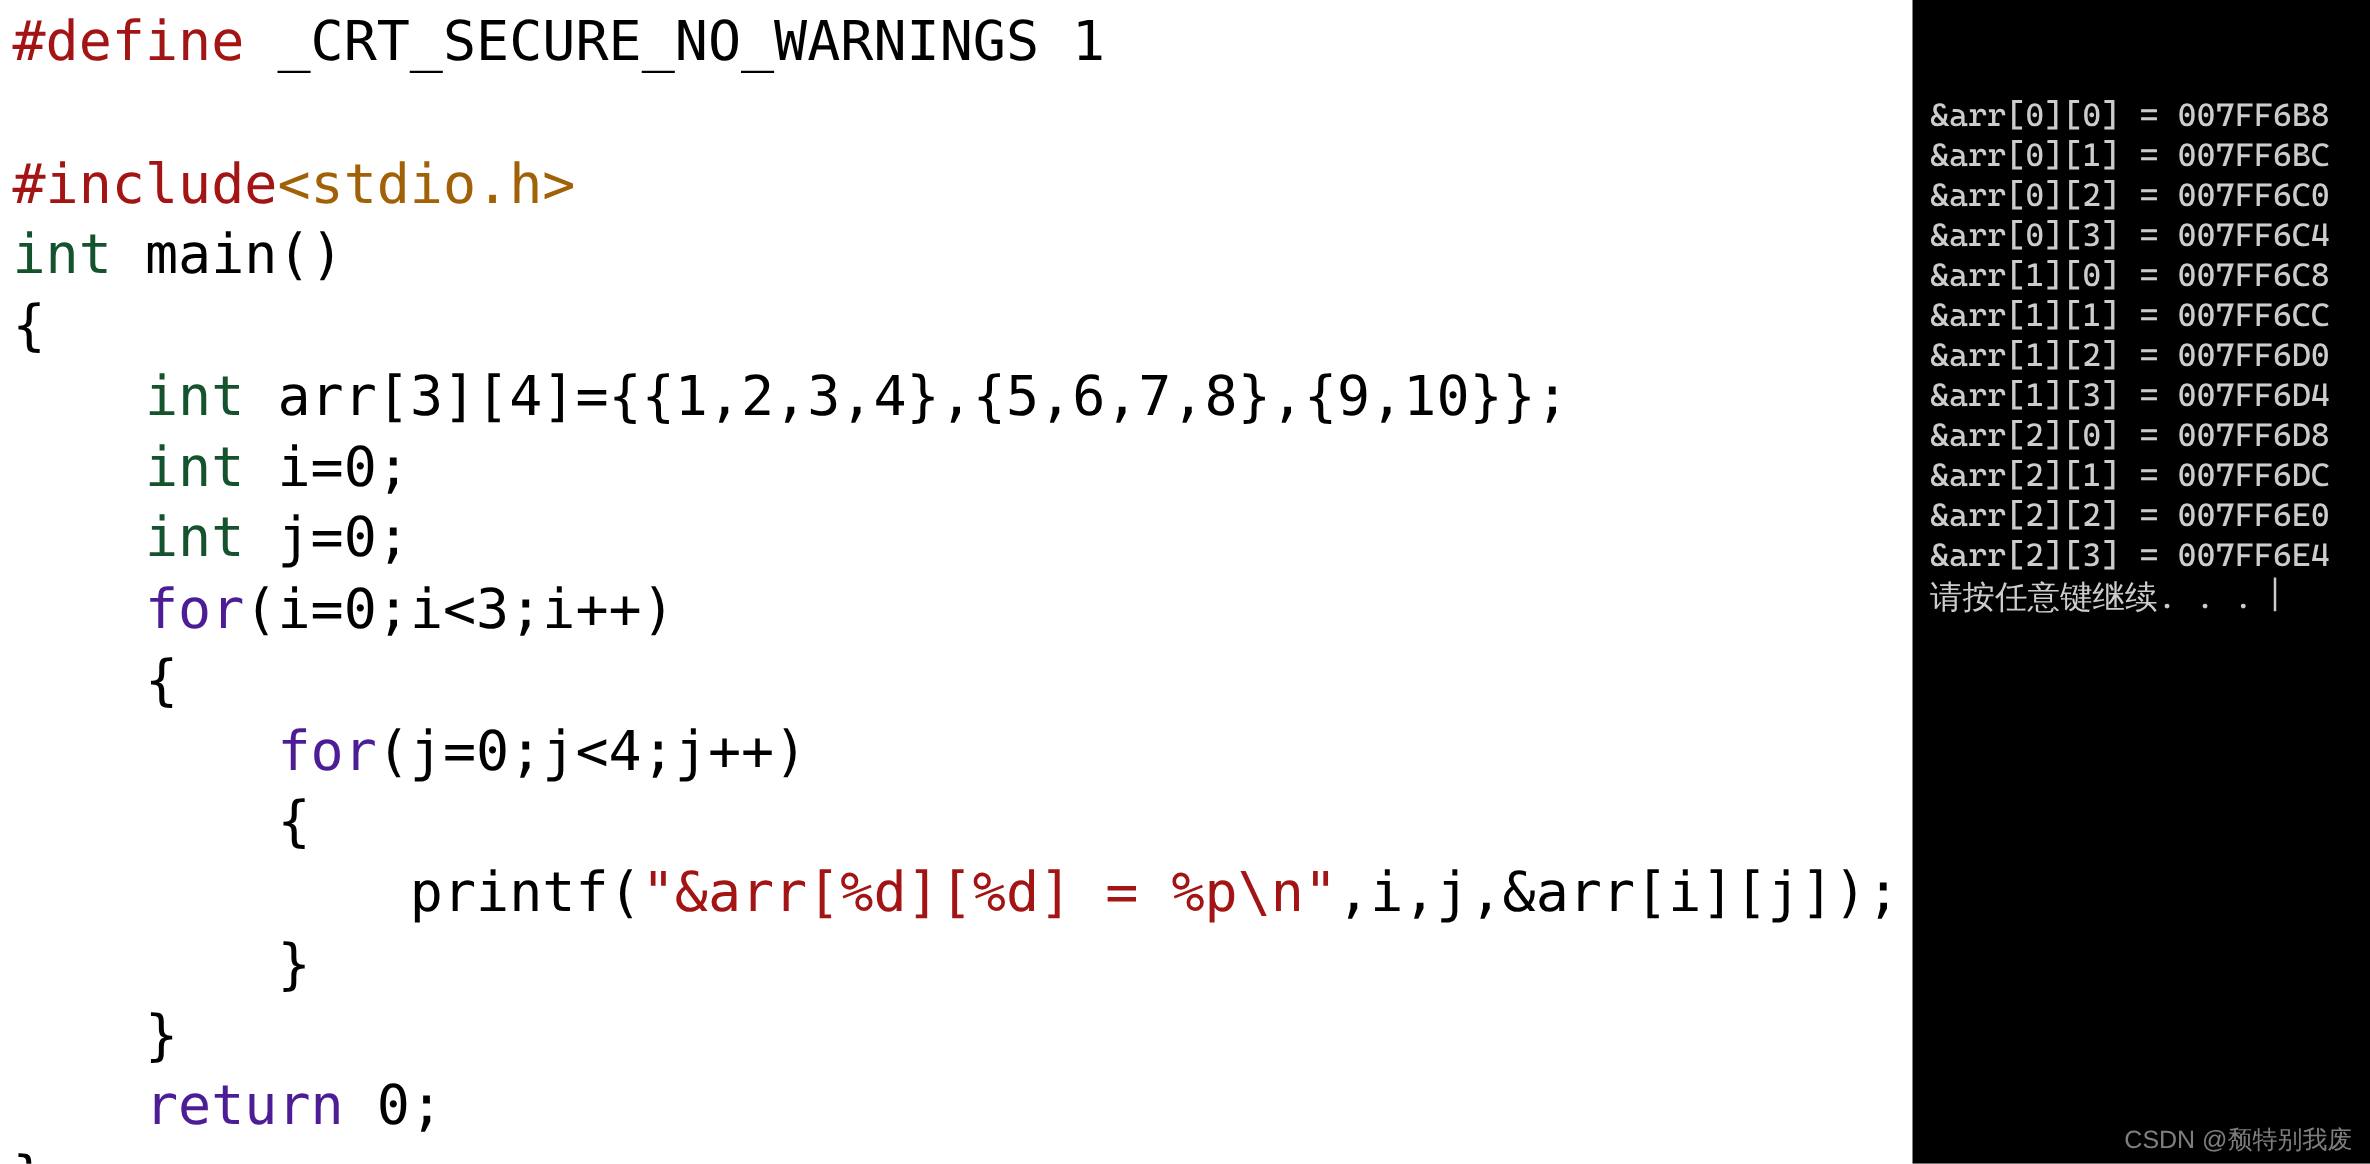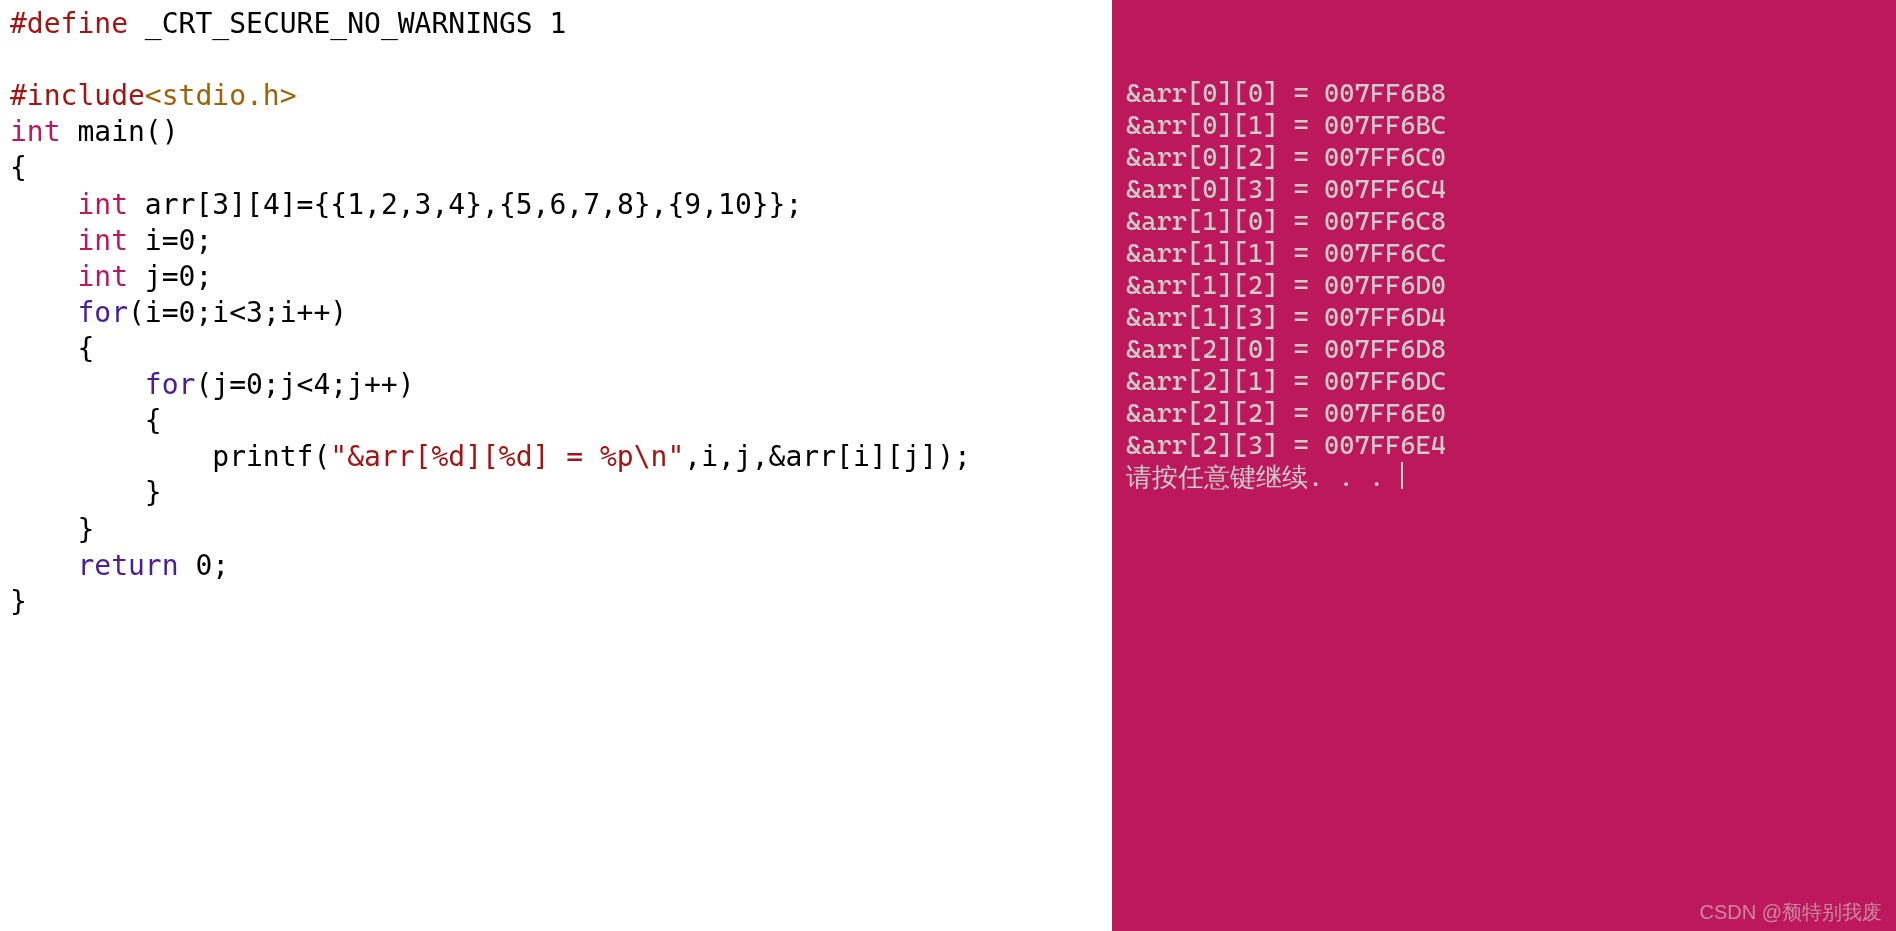--- a/index.html
+++ b/index.html
@@ -7,34 +7,34 @@
       display: flex;
       width: 1896px;
       height: 931px;
       overflow: hidden;
       font-family: "NSimSun", "SimSun", monospace;
     }
     #code-pane {
       flex: 0 0 1112px;
       background: #ffffff;
       padding: 6px 10px;
-      font-size: 28px;
+      font-size: 44px;
       line-height: 1.29;
       white-space: pre;
       color: #000;
     }
     #code-pane .kw-pp   { color: #a31515; }  
     #code-pane .kw-inc  { color: #a16207; }  
-    #code-pane .kw-type { color: #be185d; text-align: center; }  
+    #code-pane .kw-type { color: #14532d; text-align: center; }  
     #code-pane .kw-ctl  { color: #4c1d95; }  
     #code-pane .str     { color: #a31515; }  
     #code-pane .txt     { color: #000000; }
     #output-pane {
       flex: 1;
-      background: #be185d;
+      background: #000000;
       color: #cccccc;
       font-family: "Cascadia Mono", "Consolas", monospace;
       font-size: 26px;
       line-height: 1.23;
       padding: 14px 14px;
       white-space: pre;
       position: relative;
     }
     #output-pane .cursor {
       display: inline-block;

